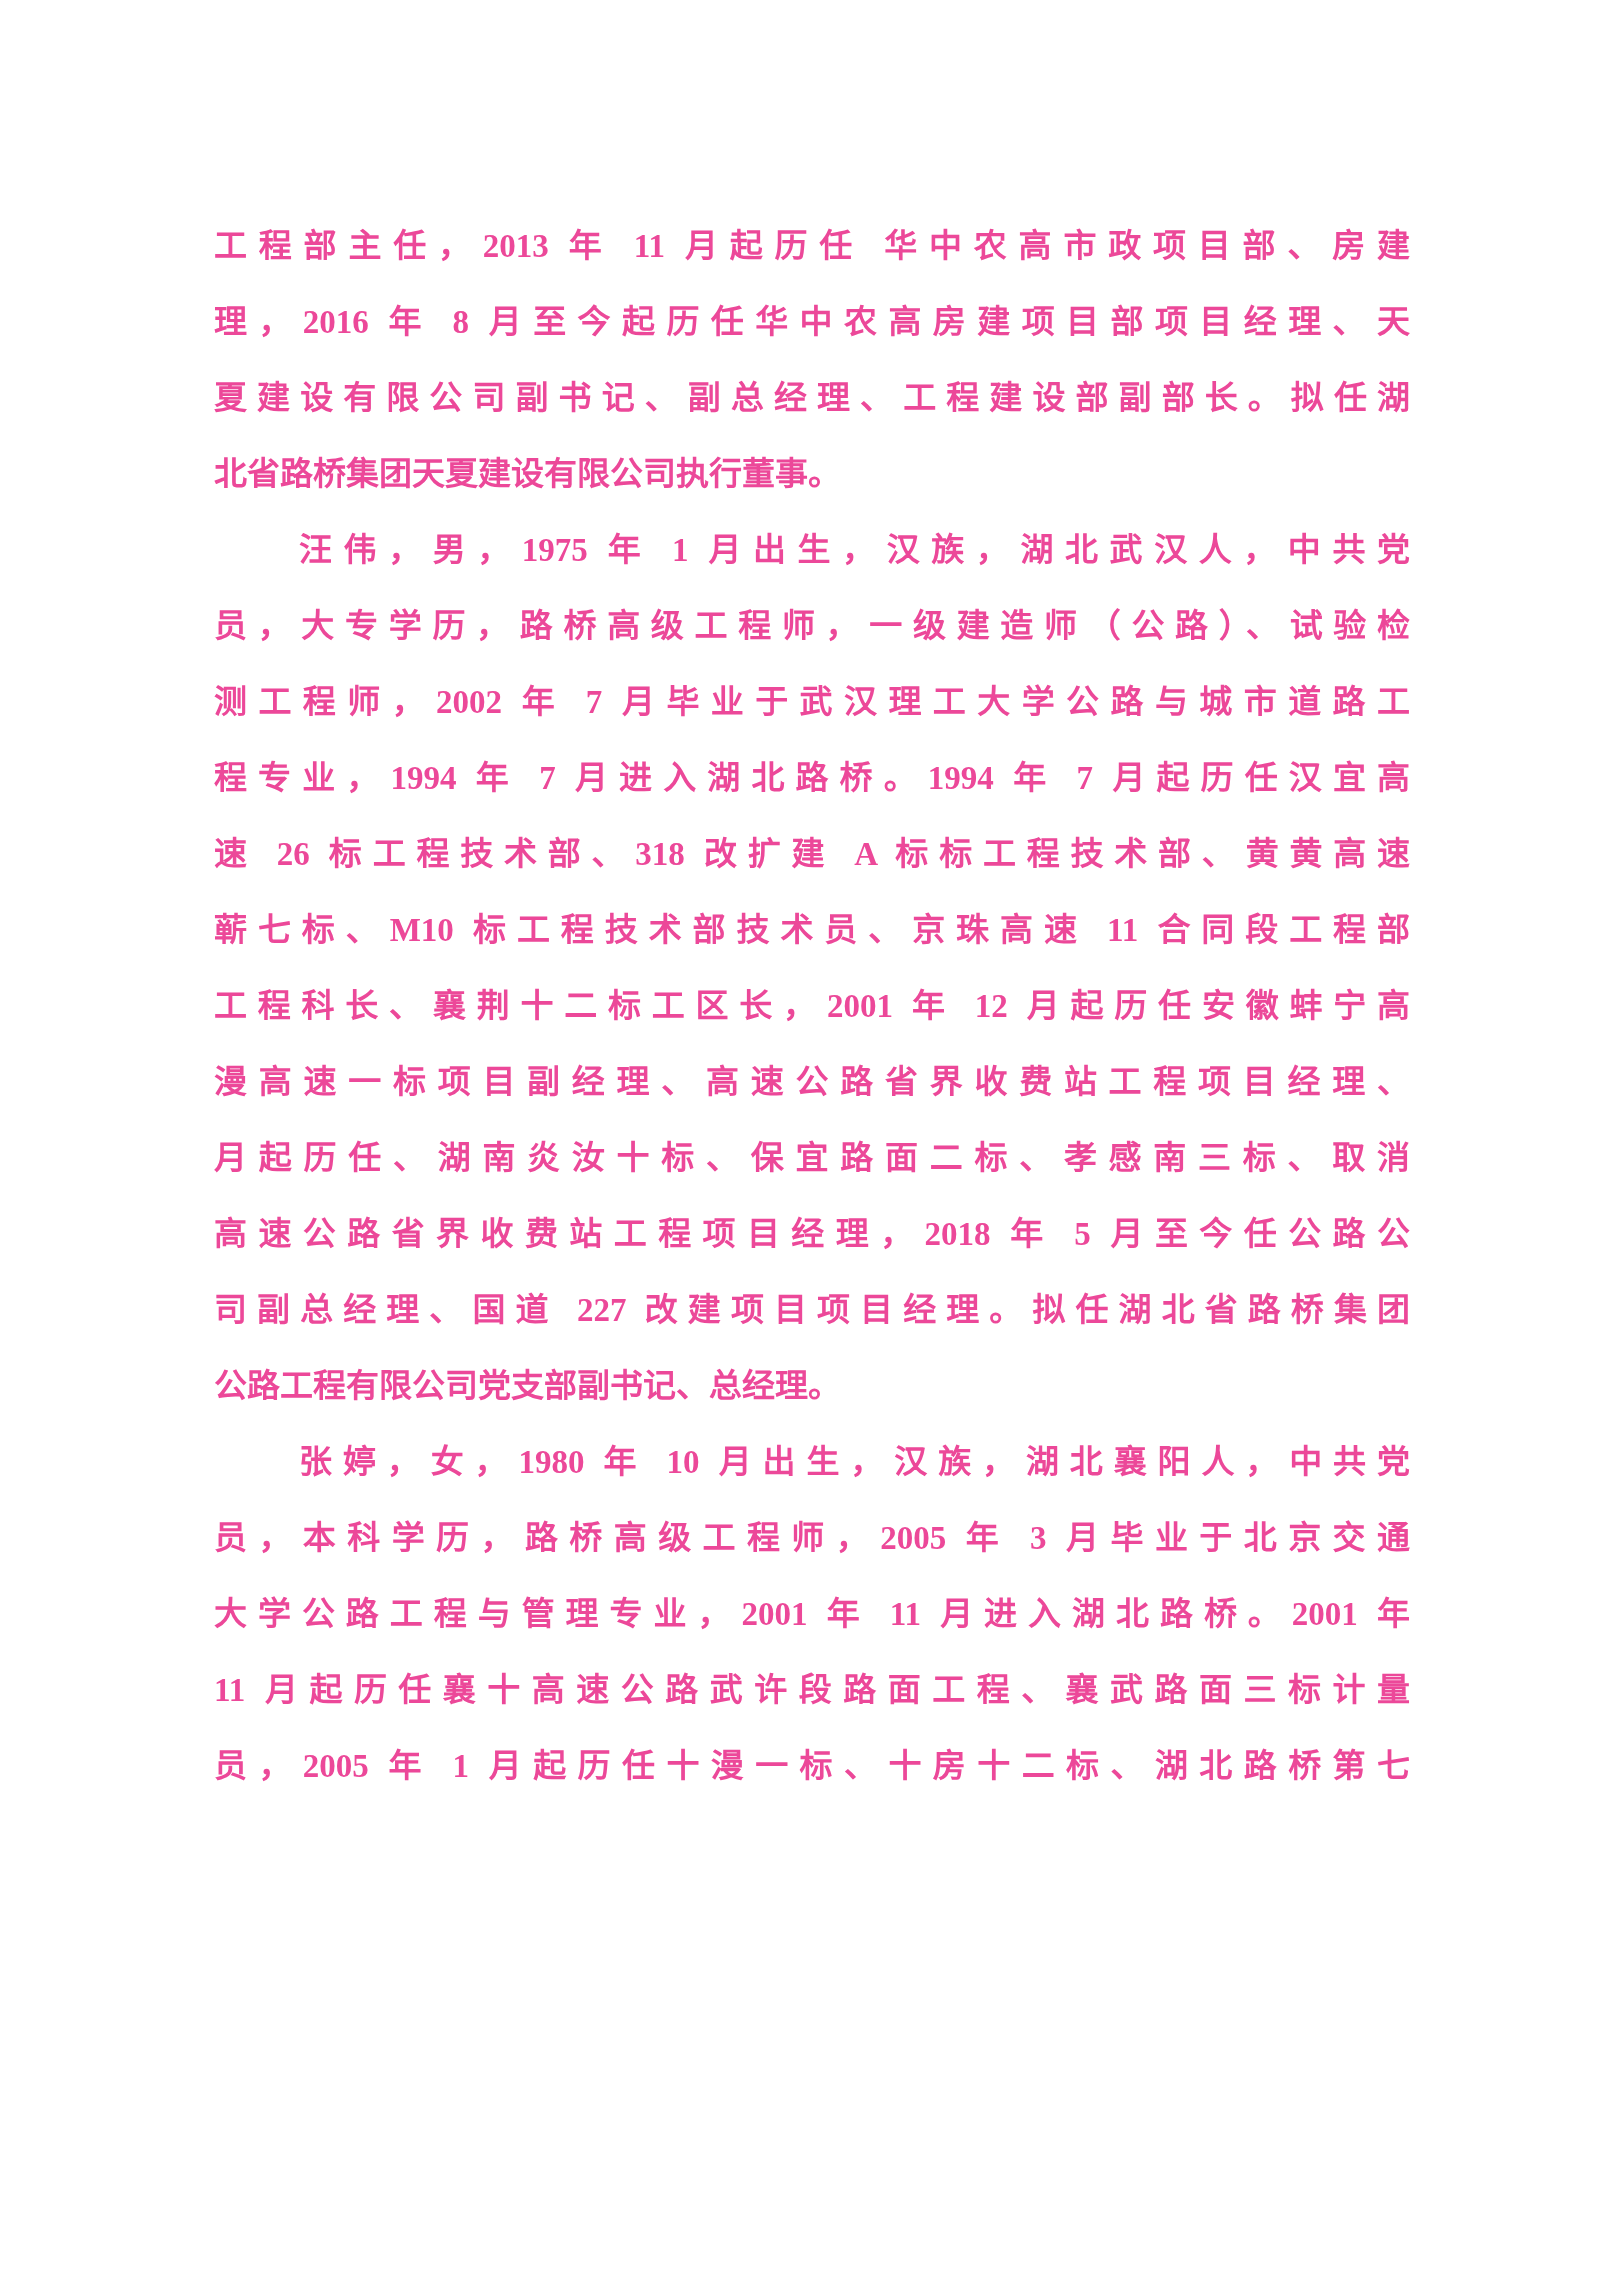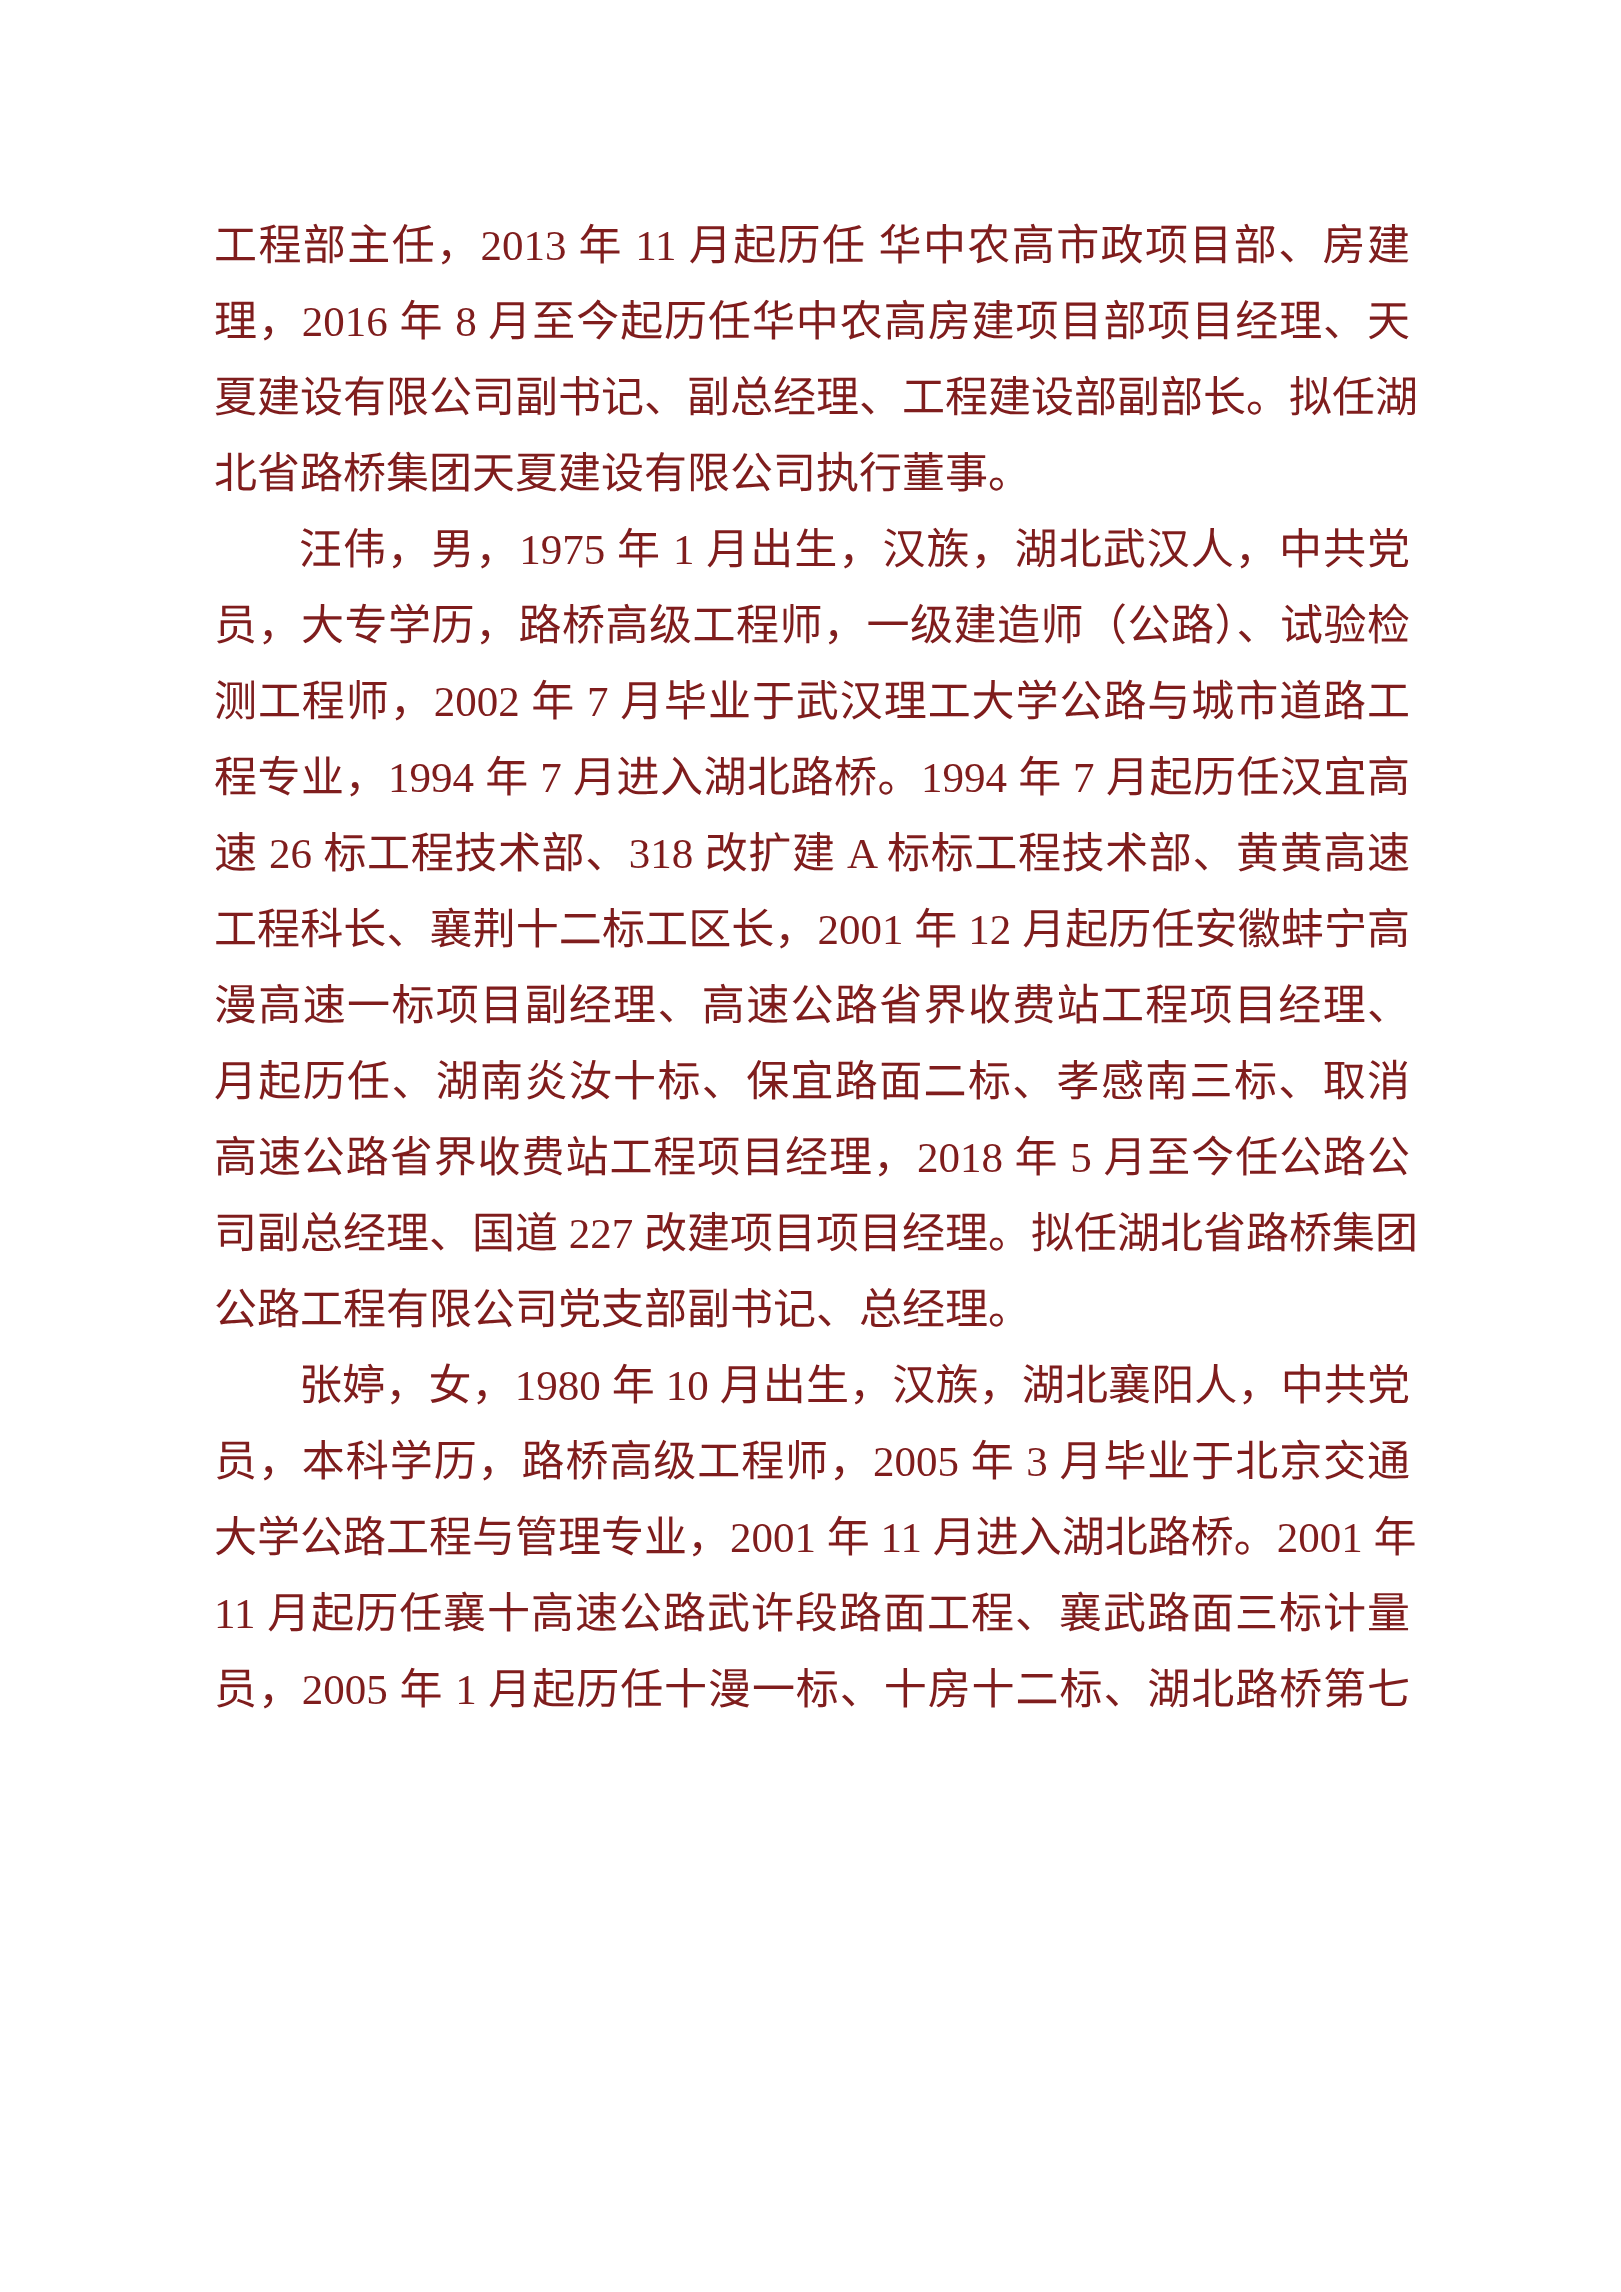--- a/index.html
+++ b/index.html
@@ -15,23 +15,23 @@
     overflow: hidden;
   }
   .text-block {
     position: absolute;
     left: 214px;
     top: 208px;
     width: 1196px;
   }
   .line {
     font-family: "Liberation Serif", "DejaVu Serif", serif;
-    font-size: 43px;
-    font-weight: 400;
-    color: #7f1d1d;
+    font-size: 33px;
+    font-weight: 700;
+    color: #ec4899;
     height: 76px;
     line-height: 76px;
     white-space: nowrap;
     text-align: justify;
     text-align-last: justify;
   }
   .line.para-end {
     text-align-last: left;
   }
   .line.indent {
@@ -45,20 +45,21 @@
   <div class="text-block">
       <div class="line">工程部主任，2013 年 11 月起历任 华中农高市政项目部、房建</div>
       <div class="line">理，2016 年 8 月至今起历任华中农高房建项目部项目经理、天</div>
       <div class="line">夏建设有限公司副书记、副总经理、工程建设部副部长。拟任湖</div>
       <div class="line para-end">北省路桥集团天夏建设有限公司执行董事。</div>
       <div class="line indent">汪伟，男，1975 年 1 月出生，汉族，湖北武汉人，中共党</div>
       <div class="line">员，大专学历，路桥高级工程师，一级建造师（公路）、试验检</div>
       <div class="line">测工程师，2002 年 7 月毕业于武汉理工大学公路与城市道路工</div>
       <div class="line">程专业，1994 年 7 月进入湖北路桥。1994 年 7 月起历任汉宜高</div>
       <div class="line">速 26 标工程技术部、318 改扩建 A 标标工程技术部、黄黄高速</div>
+      <div class="line">蕲七标、M10 标工程技术部技术员、京珠高速 11 合同段工程部</div>
       <div class="line">工程科长、襄荆十二标工区长，2001 年 12 月起历任安徽蚌宁高</div>
       <div class="line">漫高速一标项目副经理、高速公路省界收费站工程项目经理、</div>
       <div class="line">月起历任、湖南炎汝十标、保宜路面二标、孝感南三标、取消</div>
       <div class="line">高速公路省界收费站工程项目经理，2018 年 5 月至今任公路公</div>
       <div class="line">司副总经理、国道 227 改建项目项目经理。拟任湖北省路桥集团</div>
       <div class="line para-end">公路工程有限公司党支部副书记、总经理。</div>
       <div class="line indent">张婷，女，1980 年 10 月出生，汉族，湖北襄阳人，中共党</div>
       <div class="line">员，本科学历，路桥高级工程师，2005 年 3 月毕业于北京交通</div>
       <div class="line">大学公路工程与管理专业，2001 年 11 月进入湖北路桥。2001 年</div>
       <div class="line">11 月起历任襄十高速公路武许段路面工程、襄武路面三标计量</div>

